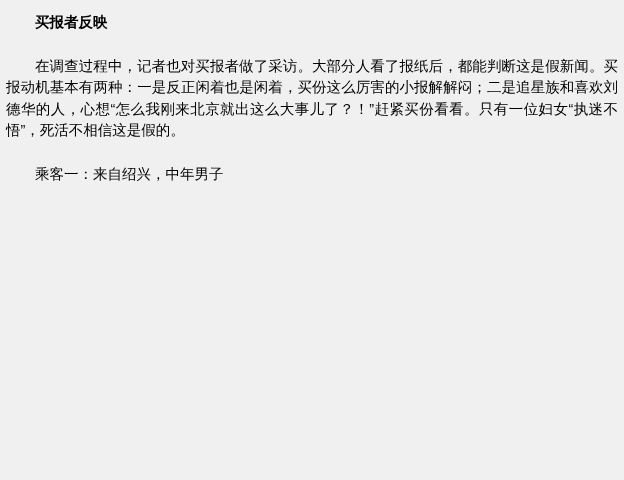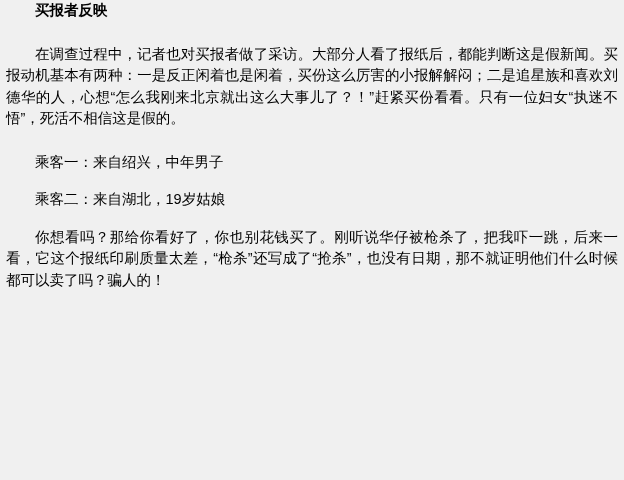--- a/index.html
+++ b/index.html
@@ -13,21 +13,21 @@
     color: #000000;
     font-family: "Liberation Sans", sans-serif;
     font-size: 14.5px;
     line-height: 21.5px;
     overflow: hidden;
   }
   .doc {
     box-sizing: border-box;
     width: 624px;
     height: 480px;
-    padding: 0 6px 0 6px;
+    padding: 12px 6px 0 6px;
   }
   .doc-title {
     font-weight: bold;
     text-indent: 2em;
     margin: 0 0 22px 0;
   }
   .para {
     margin: 8px 0 22px 0;
     text-indent: 2em;
     text-align: justify;
@@ -43,20 +43,16 @@
 
 <div class="doc">
   <div class="doc-title">买报者反映</div>
 
   <p class="para">在调查过程中，记者也对买报者做了采访。大部分人看了报纸后，都能判断这是假新闻。买报动机基本有两种：一是反正闲着也是闲着，买份这么厉害的小报解解闷；二是追星族和喜欢刘德华的人，心想“怎么我刚来北京就出这么大事儿了？！”赶紧买份看看。只有一位妇女“执迷不悟”，死活不相信这是假的。</p>
 
   <div>
     <p class="speaker">乘客一：来自绍兴，中年男子</p>
   </div>
 
-  <div>
-    <p class="speaker">乘客二：来自湖北，19岁姑娘</p>
-    <p class="para">你想看吗？那给你看好了，你也别花钱买了。刚听说华仔被枪杀了，把我吓一跳，后来一看，它这个报纸印刷质量太差，“枪杀”还写成了“抢杀”，也没有日期，那不就证明他们什么时候都可以卖了吗？骗人的！</p>
-  </div>
 
   <div>
   </div>
 </div>
 
 </body></html>

